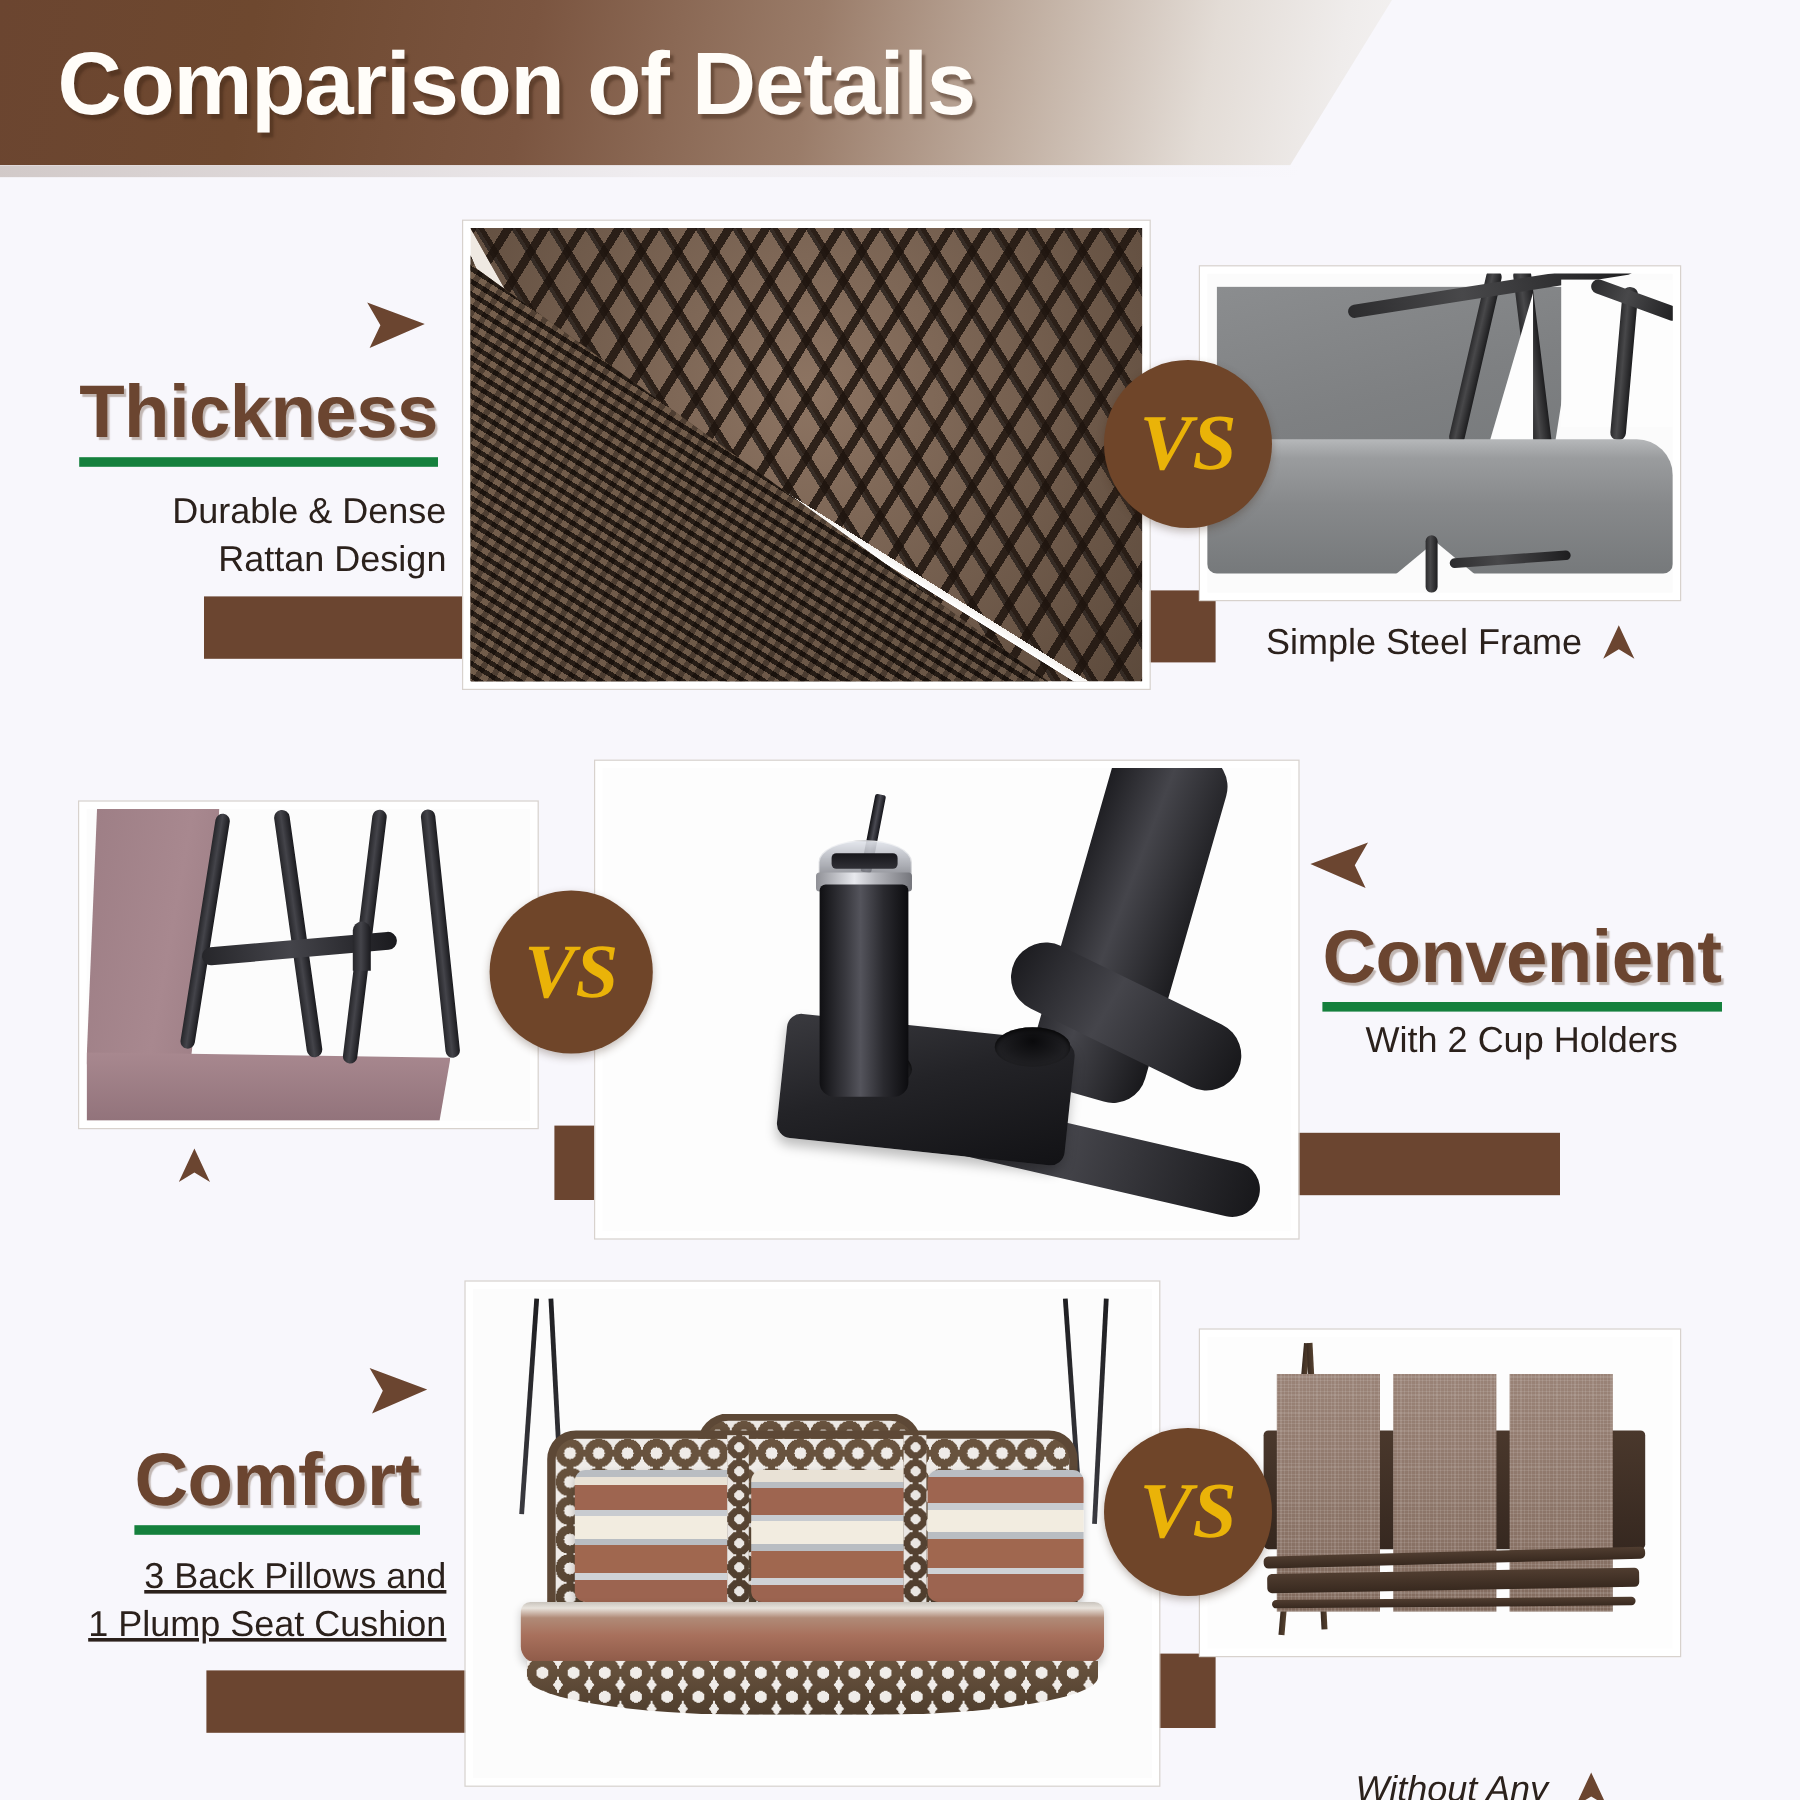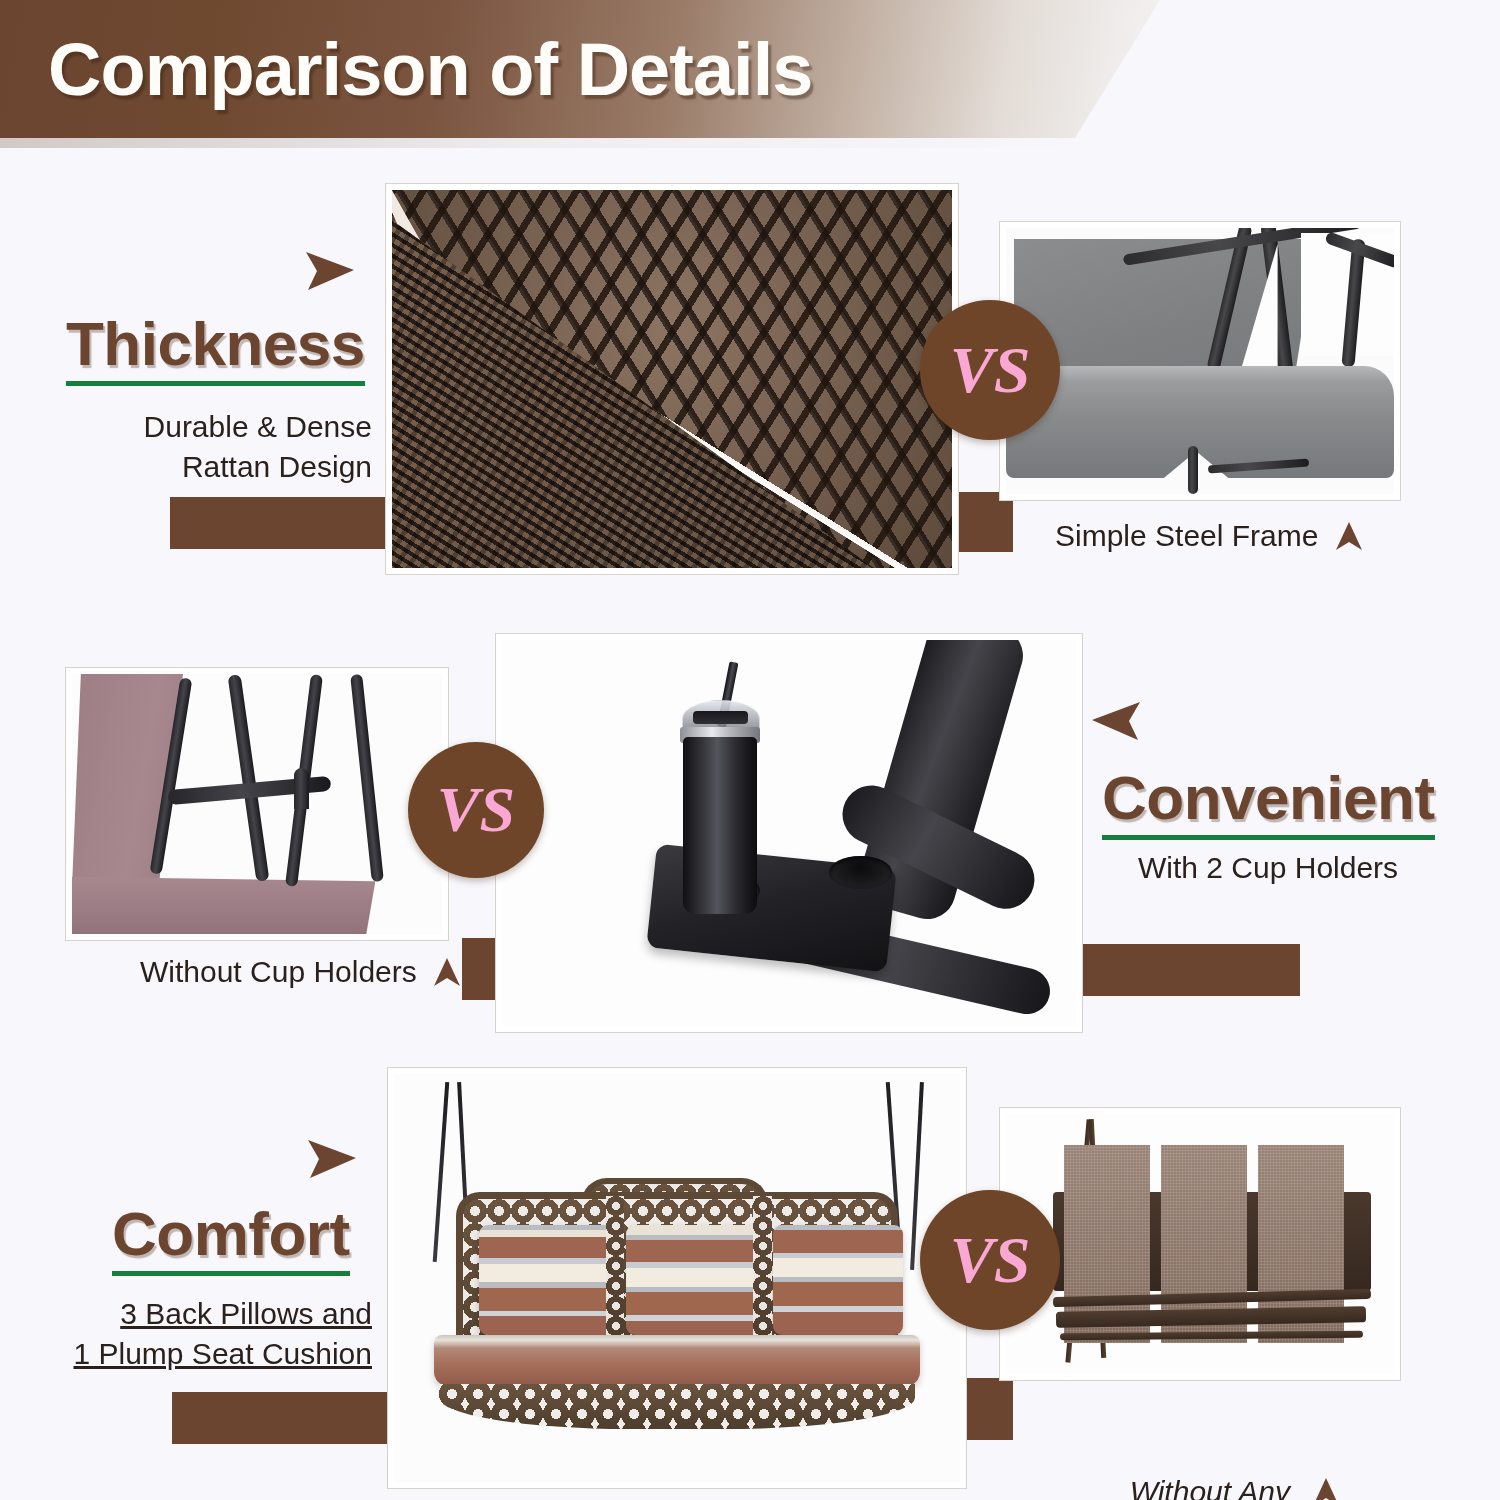--- a/index.html
+++ b/index.html
@@ -73,21 +73,21 @@
   .photo-inner { position: absolute; inset: 0; overflow: hidden; }
 
   
   .headline {
     position: absolute;
     font-size: 62px;
     font-weight: bold;
     color: #6b4530;
     letter-spacing: -0.5px;
     text-shadow: 2px 3px 1px rgba(90,60,40,0.35);
-    border-bottom: 5px solid #15803d;
+    border-bottom: 8px solid #15803d;
     padding-bottom: 2px;
     white-space: nowrap;
     z-index: 5;
   }
   .subline {
     position: absolute;
     font-size: 30px;
     color: #2b211c;
     line-height: 1.34;
     white-space: nowrap;
@@ -117,21 +117,21 @@
     box-shadow: 0 3px 7px rgba(60,35,20,0.30);
     display: flex;
     align-items: center;
     justify-content: center;
     z-index: 9;
   }
   .vs-badge span {
     font-family: "Liberation Serif", serif;
     font-style: italic;
     font-weight: bold;
-    color: #f9a8d4;
+    color: #eab308;
     line-height: 1;
   }
 
   
 
   
   .art-rattan { position:absolute; inset:0; background:#efe9e2; }
   .rattan-open {
     position: absolute; inset: -20%;
     background-color: #6b5546;
@@ -464,21 +464,20 @@
       <svg width="56" height="42" viewBox="0 0 56 42">
         <path d="M50 2 L2 20 L48 40 L39 21 Z" fill="#6b4530"></path>
       </svg>
     </div>
     <div class="headline" style="left:1102px; top:762px;">Convenient</div>
     <div class="subline" style="left:1102px; top:848px;">
       <div>With 2 Cup Holders</div>
     </div>
 
     <div class="caption" style="left:140px; top:952px;">
-      <span>Without Cup Holders</span>
       <svg width="28" height="30" viewBox="0 0 28 30" style="vertical-align:-5px; margin-left:8px;">
         <path d="M14 1 L27 29 L14 21 L1 29 Z" fill="#6b4530"></path>
       </svg>
     </div>
   </div>
 
   <div class="section">
 
     <div class="accent-bar" style="left:172px; top:1392px; width:232px; height:52px;"></div>
     <div class="accent-bar" style="left:955px; top:1378px; width:58px;  height:62px;"></div>

